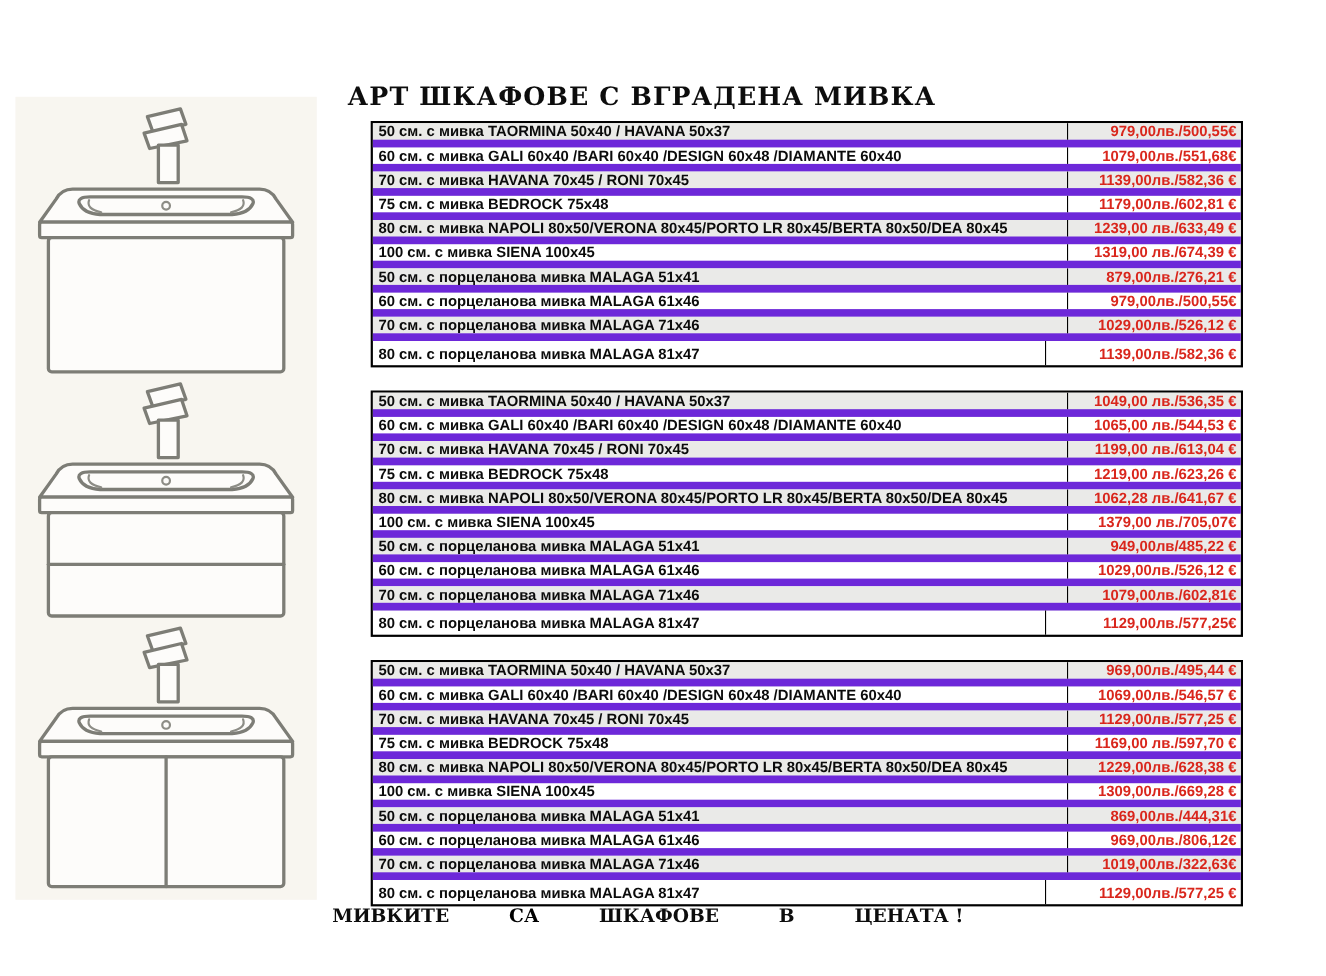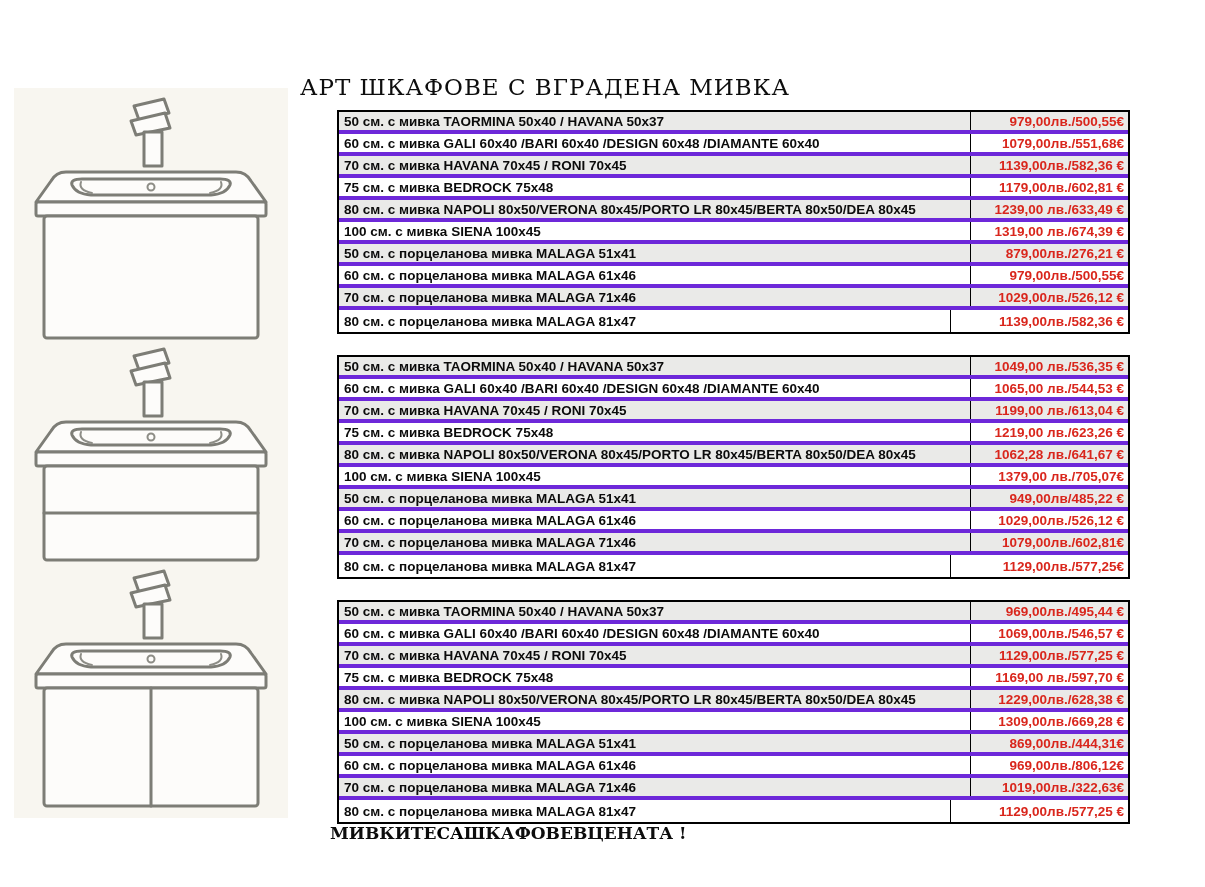--- a/index.html
+++ b/index.html
@@ -13,47 +13,47 @@
     background:#F8F6F0; display:flex; flex-direction:column;
     justify-content:space-between; padding:6px 4px;
   }
   .drawing { width:100%; }
   .drawing svg { width:100%; height:auto; display:block; }
   .sketch { stroke:#7d7d76; stroke-width:3; fill:#FDFCFA; stroke-linejoin:round; stroke-linecap:round; }
   .sketch-thin { stroke:#8d8d86; stroke-width:2; fill:none; stroke-linecap:round; }
 
   
   .title {
-    position:absolute; left:300px; top:74px;
-    font-family:"DejaVu Serif", serif; font-weight:normal;
+    position:absolute; left:316px; top:74px;
+    font-family:"DejaVu Serif", serif; font-weight:bold;
     font-size:23px; letter-spacing:1px; color:#0d0d0d; white-space:nowrap;text-align:center;
   }
 
   
   .tables { position:absolute; left:337px; top:110px; width:793px; }
   .ptable { border:2px solid #000; margin-bottom:21px; background:#fff; }
-  .trow { display:flex; height:22px; border-bottom:4px solid #6d28d9; }
+  .trow { display:flex; height:22px; border-bottom:7px solid #6d28d9; }
   .ptable .trow:last-child { border-bottom:none;gap:20px; }
   .trow.shade { background:#EAEAE8; }
   .cell { display:flex; align-items:center; overflow:hidden; white-space:nowrap; }
   .cell.desc {
     flex:1 1 auto; padding-left:5px; border-right:1px solid #000;
     font-size:13.5px; font-weight:bold; color:#0b0b0b;
   }
   .cell.price {
     width:157px; flex:0 0 157px; justify-content:flex-end; padding-right:4px;
     font-size:13.5px; font-weight:bold; color:#D9261C;
   }
 
   
   .footer {
     position:absolute; left:302px; top:823px; width:574px;
-    display:flex; 
+    display:flex; justify-content:space-between;
     font-family:"DejaVu Serif", serif; font-weight:bold;
-    font-size:17px; color:#0d0d0d; white-space:nowrap;margin-left:28px;
+    font-size:17px; color:#0d0d0d; white-space:nowrap;
   }
   .footer .red { color:#000000; }
 </style>
 </head>
 <body>
 
 <div class="page">
 
   <div class="drawings">
 

